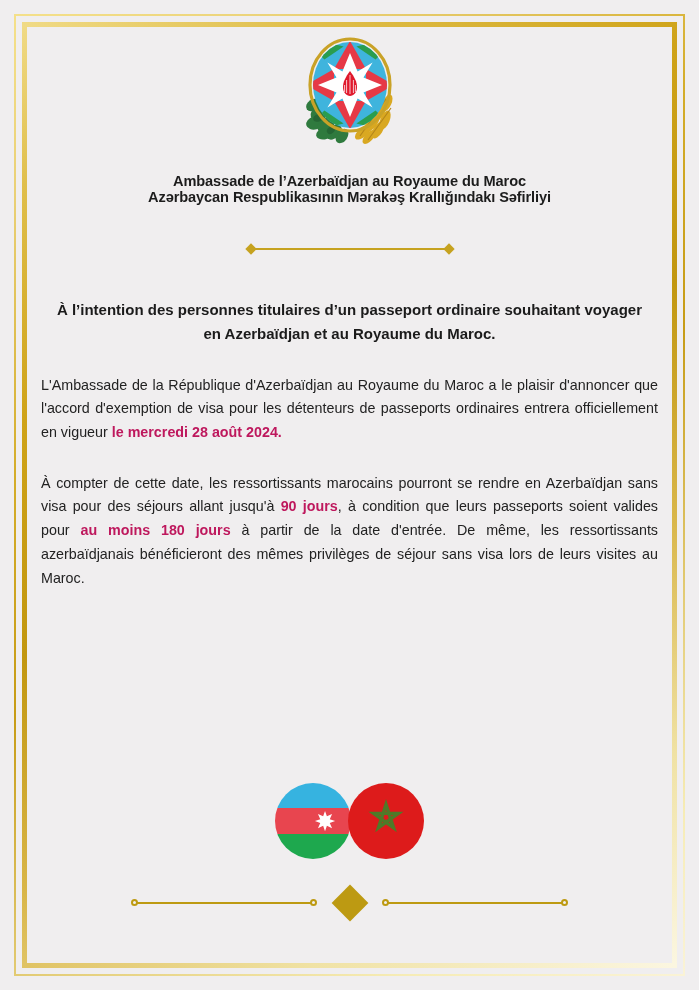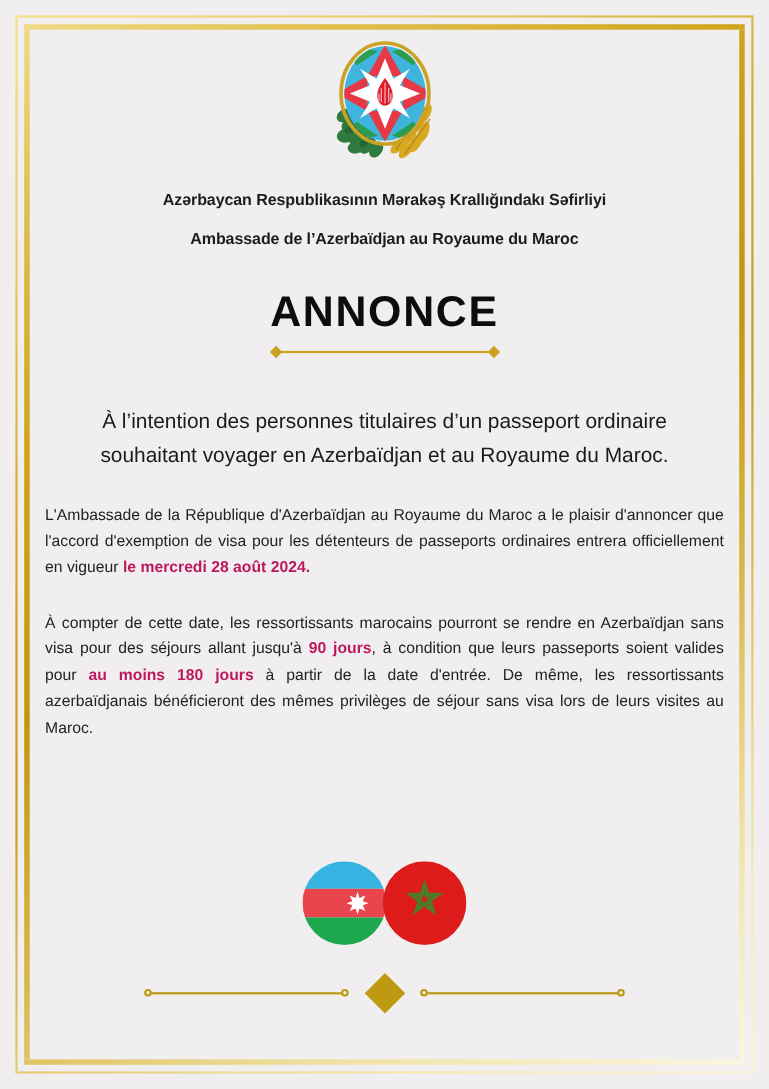--- a/index.html
+++ b/index.html
@@ -129,22 +129,22 @@
   .annonce-rule .dia.left { left: 0; }
   .annonce-rule .dia.right { right: 0; }
 
   
   .body-area {
     margin-top: 44px;
     padding: 0 14px 0 14px;
   }
   .subtitle {
     text-align: center;
-    font-size: 19px;
-    font-weight: normal;
+    font-size: 15px;
+    font-weight: bold;
     color: #1b1b1b;
     line-height: 1.62;
     padding: 0 6px;
   }
   .para {
     margin-top: 27px;
     text-align: justify;
     text-justify: inter-word;
     font-size: 14.3px;
     color: #222222;
@@ -305,26 +305,25 @@
             <path d="M-3.4,-4 L-3.4,9"></path>
             <path d="M3.4,-4 L3.4,9"></path>
             <path d="M-5.4,1 L-5.4,8"></path>
             <path d="M5.4,1 L5.4,8"></path>
           </g>
         </svg>
       </span>
     </div>
 
     <div class="org-titles">
+      <div class="org-line second">Ambassade de l’Azerbaïdjan au Royaume du Maroc</div>
       <div class="org-line">Azərbaycan Respublikasının Mərakəş Krallığındakı Səfirliyi</div>
-      <div class="org-line second">Ambassade de l’Azerbaïdjan au Royaume du Maroc</div>
     </div>
 
     <div class="annonce-block">
-      <div class="annonce-title">ANNONCE</div>
       <div class="annonce-rule">
         <span class="dia left"></span>
         <span class="bar"></span>
         <span class="dia right"></span>
       </div>
     </div>
 
     <div class="body-area">
       <div class="subtitle">À l’intention des personnes titulaires d’un passeport ordinaire souhaitant voyager en Azerbaïdjan et au Royaume du Maroc.</div>
 

